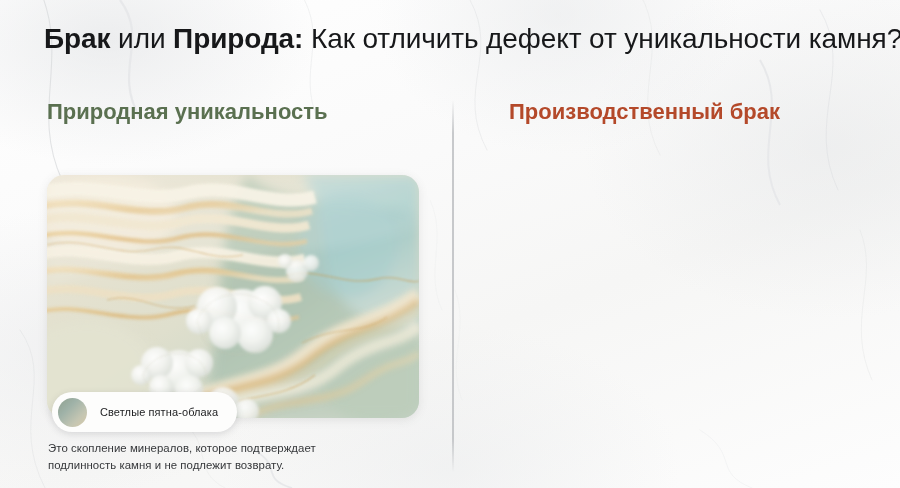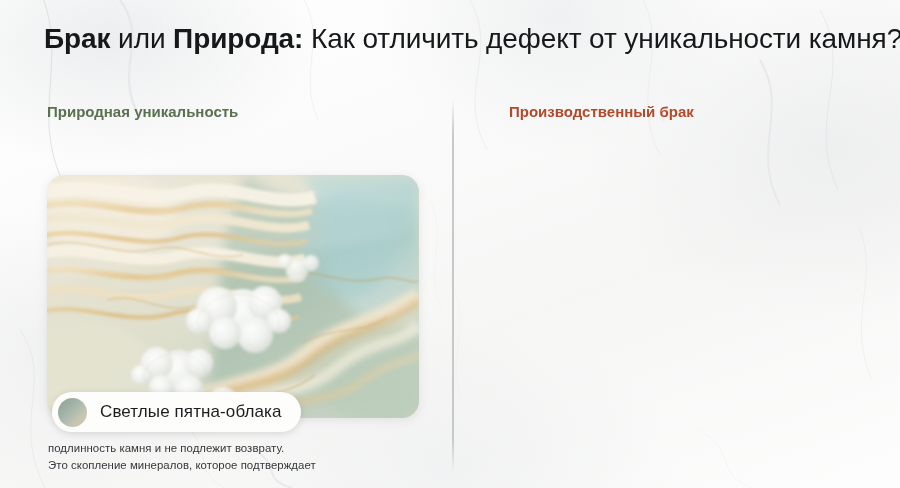--- a/index.html
+++ b/index.html
@@ -60,21 +60,21 @@
   }
 
   
   .col { position: absolute; top: 0; height: 488px; }
   .col-left  { left: 0;   width: 452px; }
   .col-right { left: 452px; width: 416px; }
 
   .heading {
     position: absolute;
     top: 98px;
-    font-size: 15px;
+    font-size: 22px;
     font-weight: 700;
     line-height: 28px;
     white-space: nowrap;
   }
   .col-left  .heading { left: 47px; }
   .col-right .heading { left: 57px; }
   .heading .l1 { display: block; }
   .heading .l2 { display: block; }
 
   
@@ -109,21 +109,21 @@
     padding-right: 19px;
     box-shadow: 0 2px 7px rgba(70,72,75,.17);
   }
   .badge-dot {
     width: 29px; height: 29px;
     border-radius: 50%;
     flex: 0 0 29px;
     margin-right: 13px;
   }
   .badge-label {
-    font-size: 17px;
+    font-size: 11px;
     font-weight: 400;
     color: #1c1d1f;
     letter-spacing: .1px;
     white-space: nowrap;
   }
 
   .badge-left {
     left: 52px;
     top: 392px;
   }
@@ -307,22 +307,22 @@
         <path d="M0 0 L372 0 L372 52 C 250 96, 120 70, 0 112 Z" fill="#ffffff" opacity=".13" filter="url(#soft6)"></path>
       </svg>
     </div>
 
     <div class="badge badge-left">
       <span class="badge-dot"></span>
       <span class="badge-label">Светлые пятна-облака</span>
     </div>
 
     <div class="caption cap-left">
+      <span class="cl">Это скопление минералов, которое подтверждает</span>
       <span class="cl">подлинность камня и не подлежит возврату.</span>
-      <span class="cl">Это скопление минералов, которое подтверждает</span>
     </div>
   </div>
 
   <div class="col col-right">
 
     <div class="heading">
       <span class="l1">Производственный брак</span>
     </div>
 
   </div>

